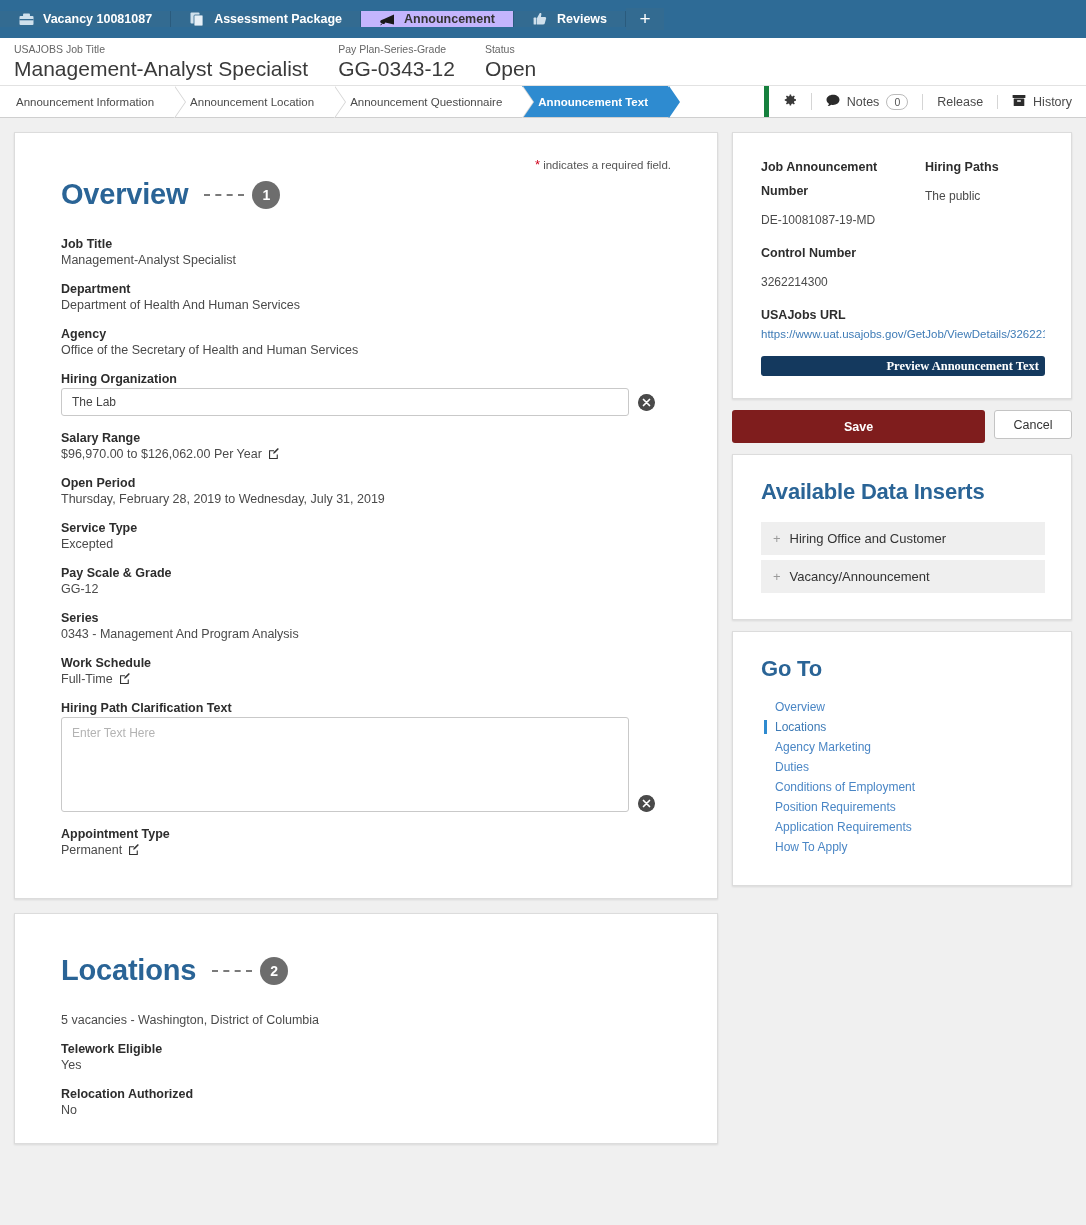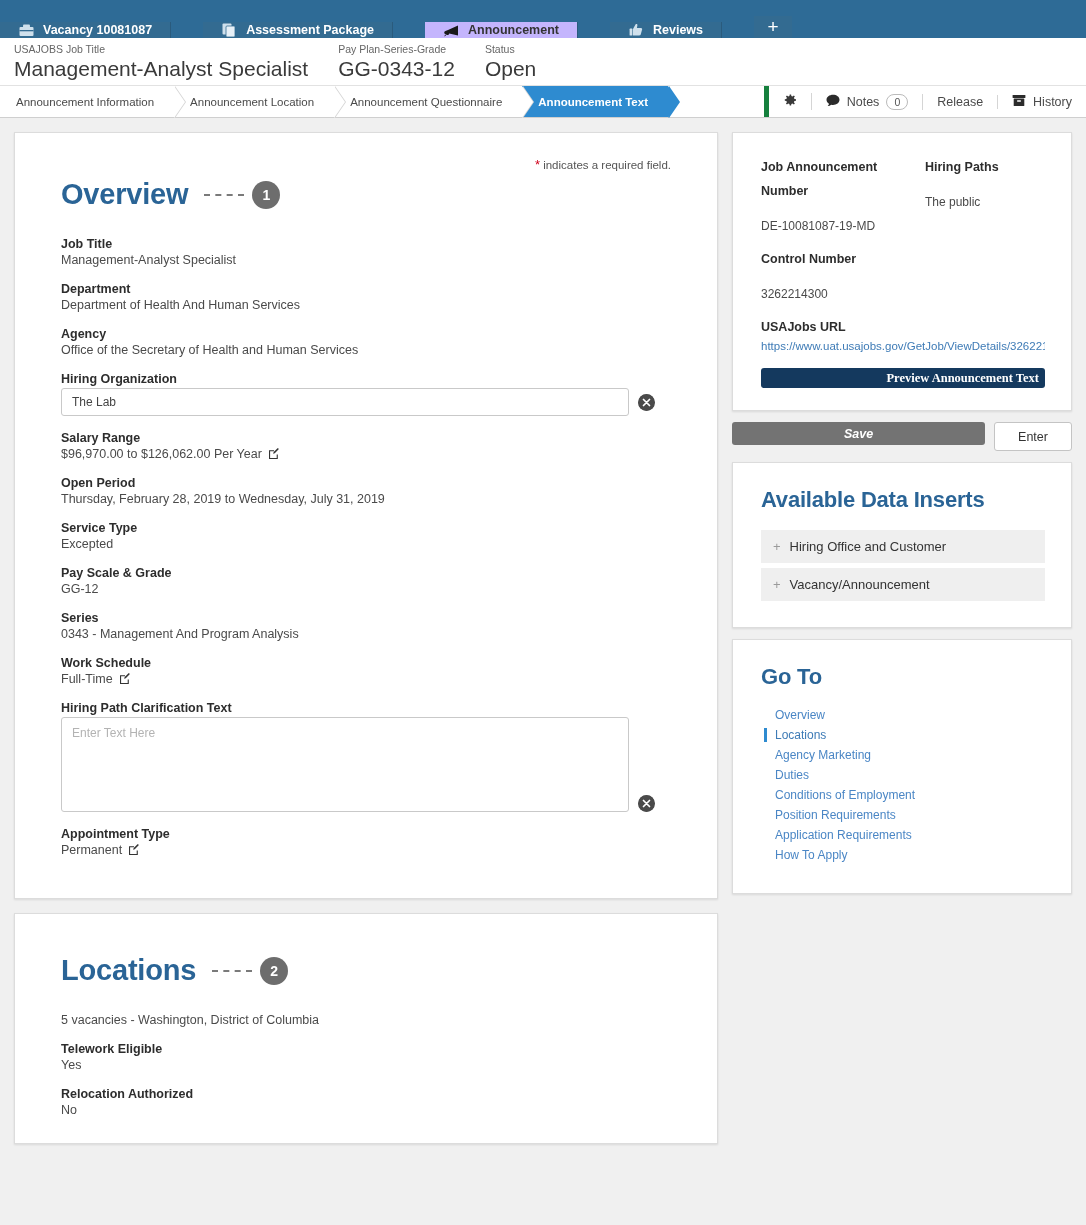--- a/index.html
+++ b/index.html
@@ -13,23 +13,22 @@
     color:#333;
     overflow:hidden;
     position:relative;
   }
 
   
   .tabbar {
     height:38px;
     background:#2e6b96;
     display:flex;
-    align-items:flex-end;
+    align-items:center;
     padding:0;
-    gap:32px;
   }
   .tab {
     display:flex;
     align-items:center;
     gap:9px;
     padding:0 18px;
     color:#ffffff;
     font-size:12.5px;
     font-weight:bold;
     background:#336b91;
@@ -207,43 +206,43 @@
   .clear-btn svg { display:block; }
 
   .edit-ic { display:inline-flex; cursor:pointer; }
 
   
   .info-card { padding:22px 26px 22px 28px; }
   .info-grid { display:flex; gap:14px; }
   .ic-col { }
   .ic-col.left { width:150px; }
   .ic-label { font-weight:bold; font-size:12.5px; color:#2d2d2d; line-height:24px; }
-  .ic-value { font-size:12px; color:#4a4a4a; margin-top:16px; }
+  .ic-value { font-size:12px; color:#4a4a4a; margin-top:10px; }
   .ic-block { margin-top:14px; }
   .url-line {
     font-size:11.5px;
     color:#3e7bb6;
     white-space:nowrap;
     overflow:hidden;
     margin-top:1px;
   }
   .btn-primary {
     display:block; width:100%;
     background:#14395e; color:#ffffff;
     border:none; border-radius:3px;
     height:20px; font-size:12.5px; font-weight:bold;
     font-family:Liberation Serif, serif;
     cursor:pointer; margin-top:16px;text-align:right;
   }
 
   .actions-row { display:flex; gap:9px; margin:11px 0 0 0; }
   .btn-save {
-    flex:1; background:#737373; color:#fff; border:none;
-    height:23px; border-radius:3px; font-size:12.5px; font-weight:bold;
-    font-family:"Liberation Sans", sans-serif; cursor:pointer;font-style:italic;
+    flex:1; background:#7f1d1d; color:#fff; border:none;
+    height:33px; border-radius:3px; font-size:12.5px; font-weight:bold;
+    font-family:"Liberation Sans", sans-serif; cursor:pointer;
   }
   .btn-cancel {
     width:78px; background:#ffffff; color:#333;
     border:1px solid #c4c4c4; height:29px; border-radius:3px;
     font-size:12.5px; font-family:"Liberation Sans", sans-serif; cursor:pointer;
   }
 
   .panel { margin-top:11px; padding:24px 26px 26px 28px; }
   .panel-title {
     font-size:22px; color:#2a6496; font-weight:bold;
@@ -532,21 +531,21 @@
       </div>
       <div class="ic-block">
         <div class="ic-label">USAJobs URL</div>
         <div class="url-line">https://www.uat.usajobs.gov/GetJob/ViewDetails/3262214300</div>
       </div>
       <button class="btn-primary">Preview Announcement Text</button>
     </div>
 
     <div class="actions-row">
       <button class="btn-save">Save</button>
-      <button class="btn-cancel">Enter</button>
+      <button class="btn-cancel">Cancel</button>
     </div>
 
     <div class="card panel">
       <div class="panel-title">Available Data Inserts</div>
       <div class="insert-item">
         <span class="plus">+</span>
         <span>Hiring Office and Customer</span>
       </div>
       <div class="insert-item" style="margin-bottom:0;">
         <span class="plus">+</span>

